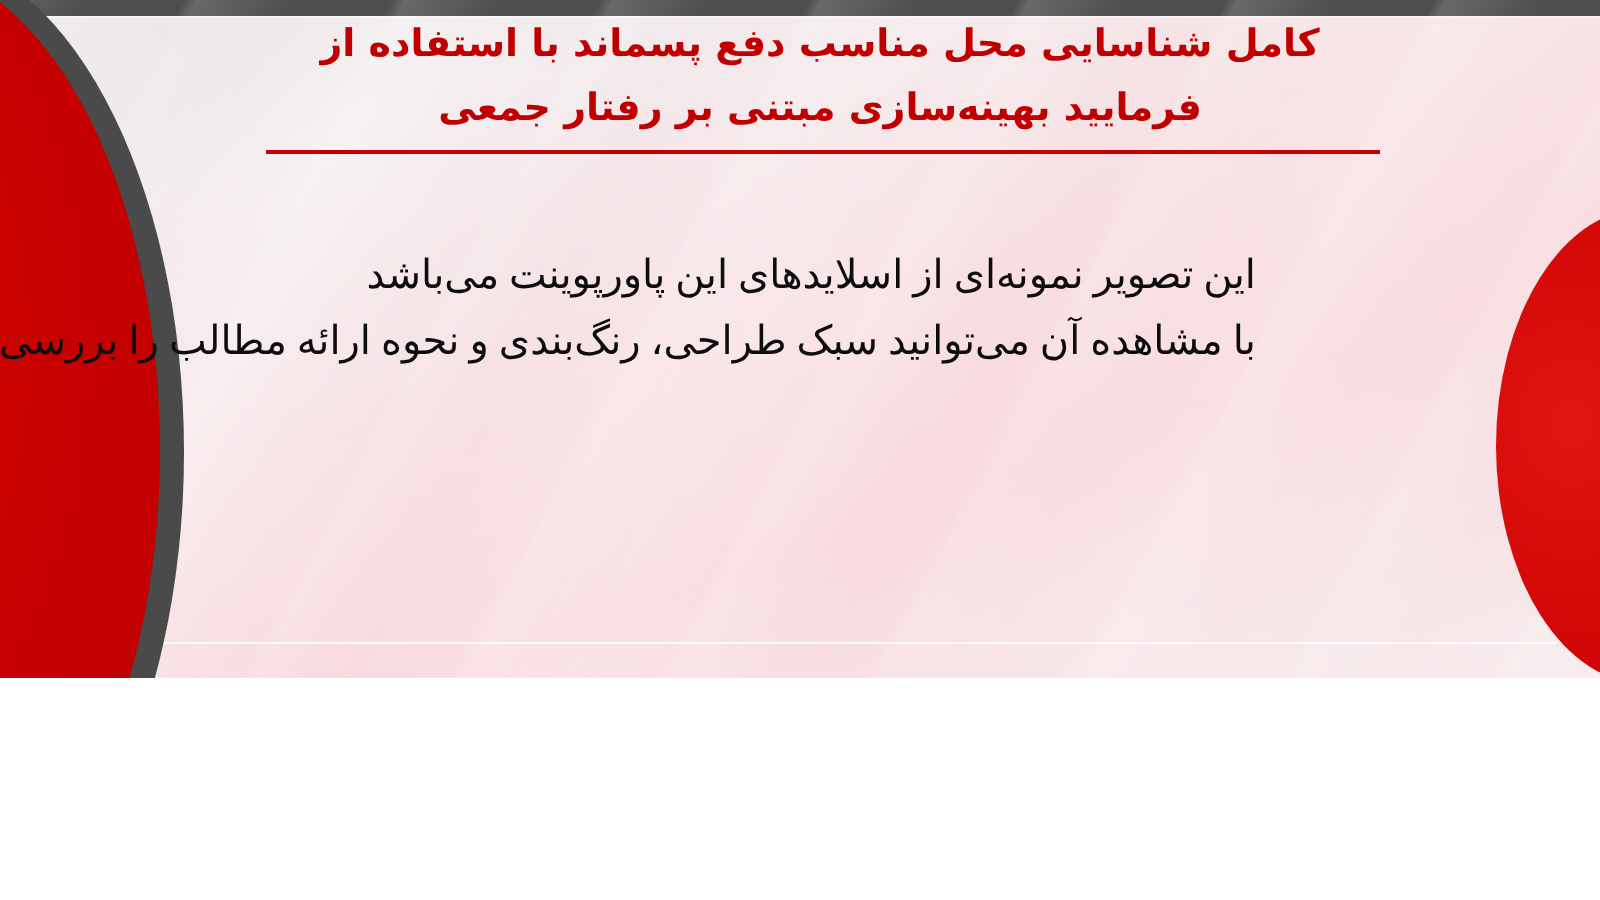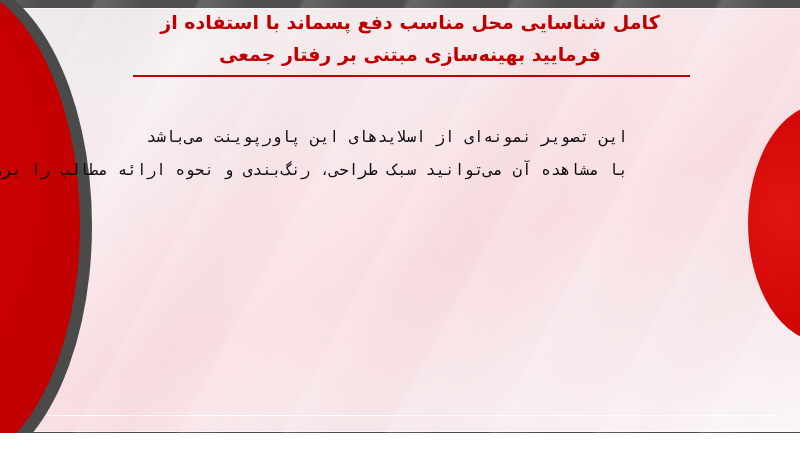--- a/index.html
+++ b/index.html
@@ -12,21 +12,21 @@
     width: 800px;
     height: 450px;
     overflow: hidden;
     font-family: "DejaVu Sans", "Liberation Sans", sans-serif;
   }
 
   
   #slide {
     position: relative;
     width: 800px;
-    height: 433px;
+    height: 339px;
     overflow: hidden;
     background: #4a4a4a;   
   }
 
   
   .frame-band {
     position: absolute;
     inset: 0;
     background: linear-gradient(180deg,#4e4e4e 0%, #434343 50%, #4a4a4a 100%);
   }
@@ -137,22 +137,22 @@
   
   .body-block {
     position: absolute;
     right: 172px;
     top: 122px;
     width: 520px;
     direction: rtl;
     text-align: right;
   }
   .body-line {
-    font-family: Liberation Mono, monospace;
-    font-size: 16px;
+    font-family: Liberation Serif, serif;
+    font-size: 20px;
     line-height: 33px;
     color: #0d0d0d;
     white-space: nowrap;
   }
 
   
   .panel-edge {
     position: absolute;
     left: 22px;
     bottom: 17px;

